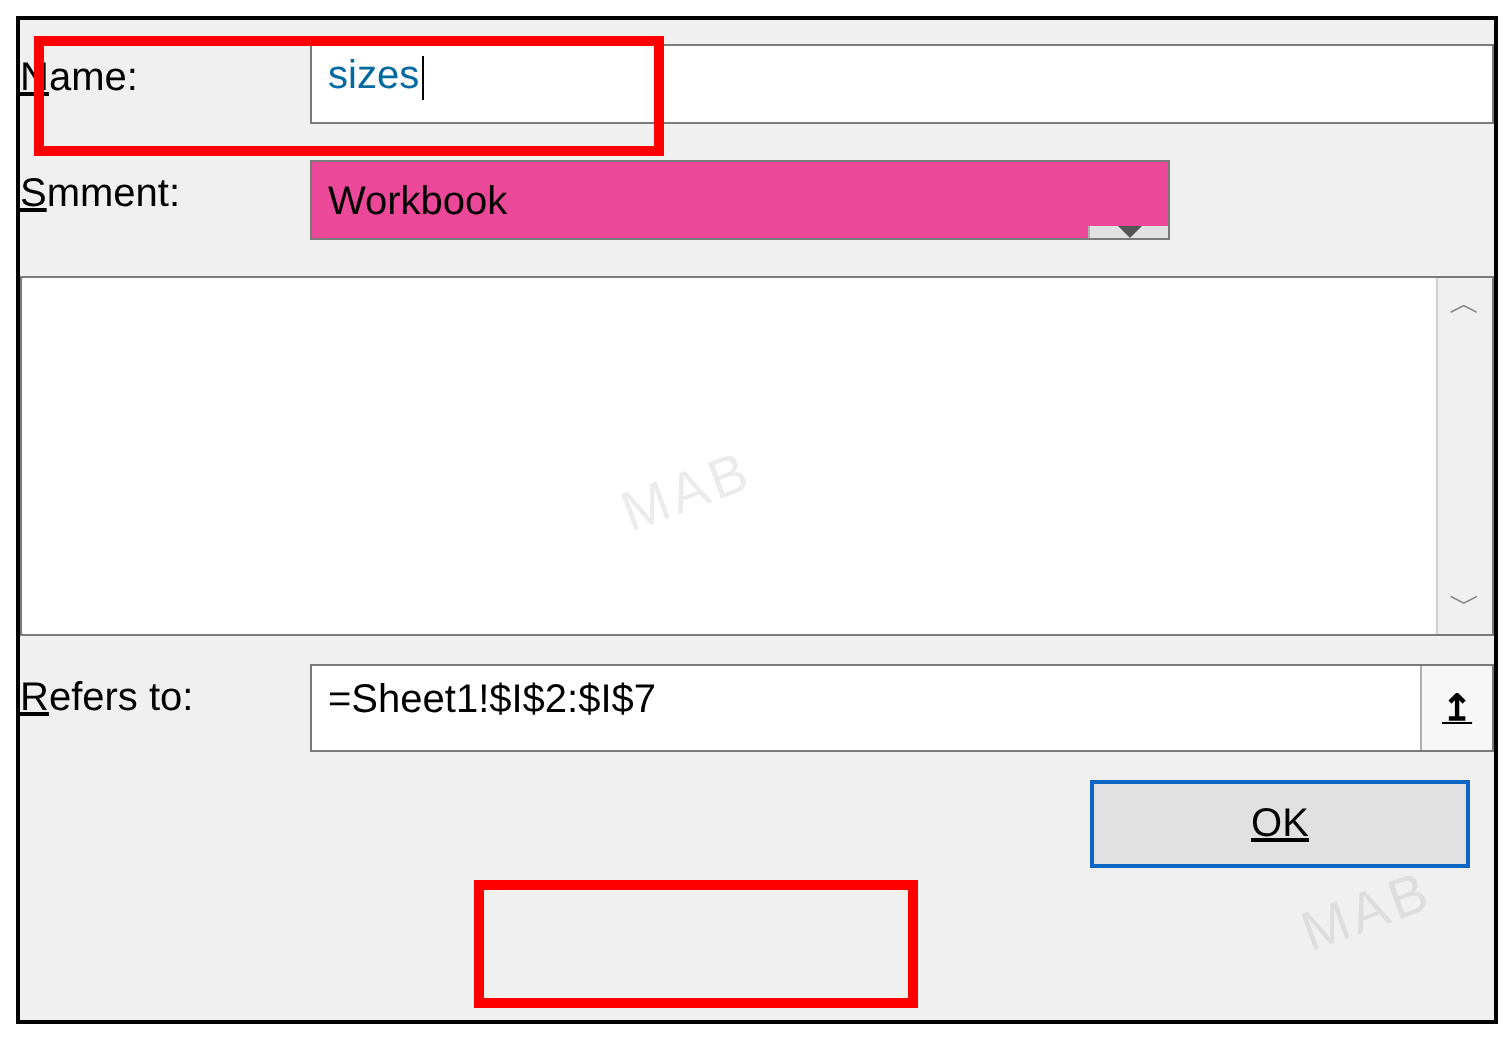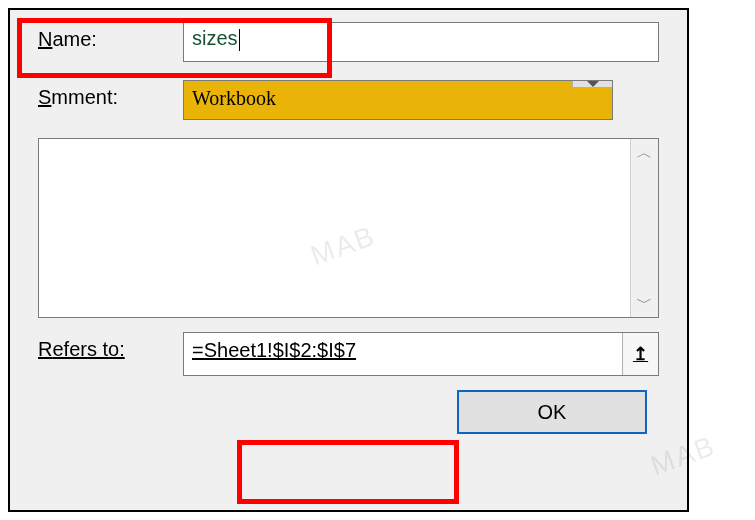--- a/index.html
+++ b/index.html
@@ -7,23 +7,23 @@
       font-family: "Segoe UI", Tahoma, sans-serif;
       font-size: 18px;
       background: #fff;
       width: 755px;
       height: 520px;
       position: relative;
       padding: 8px;
     }
     .outer {
       border: 2px solid #000;
-      width: 681px;
+      width: 741px;
       height: 504px;
-      padding: 12px 28px;
+      padding: 12px 0;
       background: #f0f0f0;
       position: relative;
     }
     .row {
       display: flex;
       align-items: flex-start;
       margin-bottom: 18px;
     }
     .label-col {
       width: 145px;
@@ -36,30 +36,29 @@
       flex: 1;
       position: relative;
     }
     .txt-input {
       width: 100%;
       height: 40px;
       border: 1px solid #7a7a7a;
       background: #fff;
       font-size: 20px;
       padding: 4px 8px;
-      color: #14532d;
+      color: #0369a1;
     }
     .select-wrap {
       width: 430px;
       height: 40px;
       border: 1px solid #7a7a7a;
-      background: #eab308;
-      display: flex;
-      align-items: flex-start;
-      font-family: Liberation Serif, serif;
+      background: #ec4899;
+      display: flex;
+      align-items: flex-end;
     }
     .select-value {
       flex: 1;
       font-size: 20px;
       padding: 6px 8px;
       color: #000;
     }
     .select-btn {
       width: 40px;
       border-left: 1px solid #b0b0b0;
@@ -92,21 +91,21 @@
       width: 28px;
       background: #f0f0f0;
       border-left: 1px solid #d0d0d0;
       display: flex;
       flex-direction: column;
       justify-content: space-between;
       align-items: center;
       padding: 6px 0;
     }
     .arrow-up, .arrow-down { color: #888; font-size: 16px; line-height: 1; }
-    .refers-row { margin-bottom: 14px; text-decoration: underline; }
+    .refers-row { margin-bottom: 14px; }
     .refers-wrap {
       flex: 1;
       height: 44px;
       border: 1px solid #7a7a7a;
       background: #fff;
       display: flex;
       align-items: stretch;
     }
     .refers-value {
       flex: 1;
@@ -137,20 +136,21 @@
     .btn {
       width: 190px;
       height: 44px;
       background: #e1e1e1;
       border: 1px solid #8a8a8a;
       font-size: 20px;
       display: flex;
       align-items: center;
       justify-content: center;
       cursor: pointer;
+      text-decoration: underline;
     }
     .btn.default {
       border: 2px solid #0a66c2;
     }
     .hl-red {
       border: 5px solid #ff0000;
       position: absolute;
       pointer-events: none;
     }
     .hl1 { left: 7px; top: 8px; width: 315px; height: 60px; }

